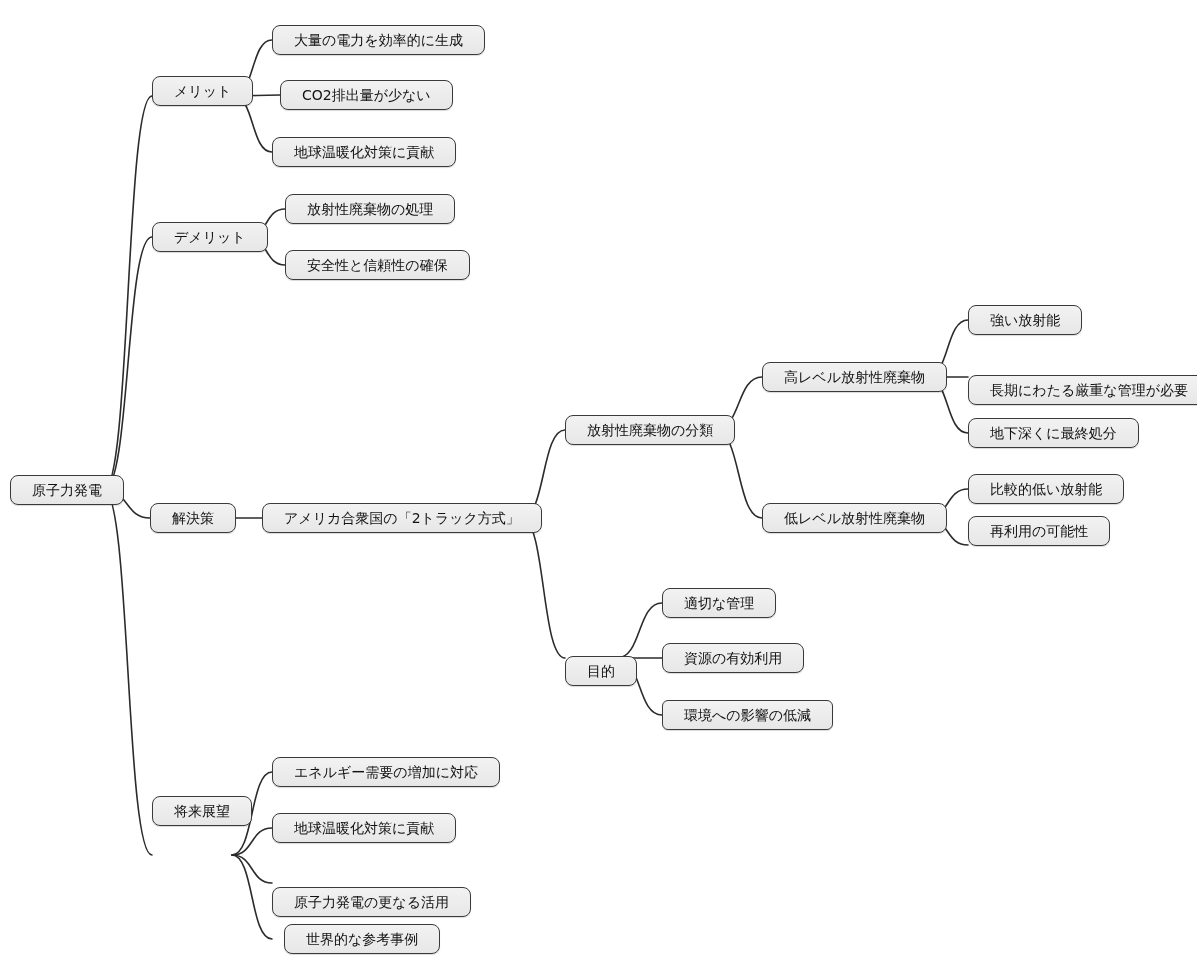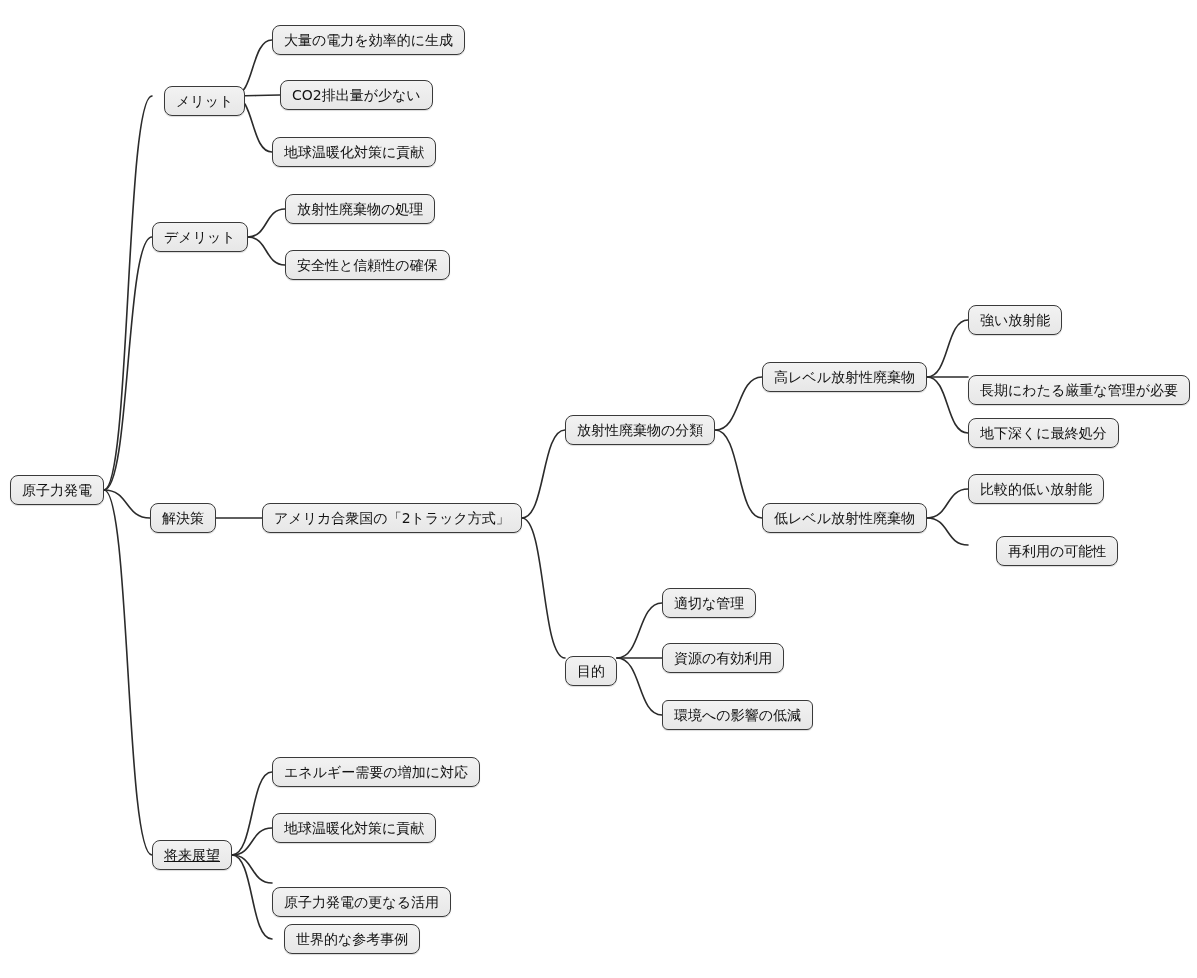--- a/index.html
+++ b/index.html
@@ -28,21 +28,21 @@
     stroke: #2b2b2b;
     stroke-width: 1.6;
     stroke-linecap: round;
   }
   .node {
     position: absolute;
     box-sizing: border-box;
     background: linear-gradient(#f2f2f2, #e7e7e7);
     border: 1px solid #3a3a3a;
     border-radius: 8px;
-    padding: 6px 11px;
+    padding: 6px 21px;
     font-size: 14px;
     line-height: 16px;
     color: #111111;
     white-space: nowrap;
     box-shadow: 0 1px 1px rgba(0,0,0,0.15);
   }
 </style>
 </head>
 <body>
 
@@ -72,43 +72,43 @@
       <path d="M 617 658 C 641.75 658, 637.25 658, 662 658"></path>
       <path d="M 617 658 C 641.75 658, 637.25 715, 662 715"></path>
       <path d="M 232 855 C 254 855, 250 772, 272 772"></path>
       <path d="M 232 855 C 254 855, 250 828, 272 828"></path>
       <path d="M 232 855 C 254 855, 250 883, 272 883"></path>
       <path d="M 232 855 C 254 855, 250 939, 272 939"></path>
     </svg>
 
   <div class="node" style="left:10px; top:475px;">原子力発電</div>
 
-  <div class="node" style="left:152px; top:86px;margin-left:12px;">メリット</div>
+  <div class="node" style="left:152px; top:76px;">メリット</div>
   <div class="node" style="left:272px; top:25px;">大量の電力を効率的に生成</div>
   <div class="node" style="left:280px; top:80px;">CO2排出量が少ない</div>
   <div class="node" style="left:272px; top:137px;">地球温暖化対策に貢献</div>
 
   <div class="node" style="left:152px; top:222px;">デメリット</div>
   <div class="node" style="left:285px; top:194px;">放射性廃棄物の処理</div>
   <div class="node" style="left:285px; top:250px;">安全性と信頼性の確保</div>
 
   <div class="node" style="left:150px; top:503px;">解決策</div>
   <div class="node" style="left:262px; top:503px;">アメリカ合衆国の「2トラック方式」</div>
   <div class="node" style="left:565px; top:415px;">放射性廃棄物の分類</div>
   <div class="node" style="left:762px; top:362px;">高レベル放射性廃棄物</div>
   <div class="node" style="left:968px; top:305px;">強い放射能</div>
   <div class="node" style="left:968px; top:362px;margin-top:13px;">長期にわたる厳重な管理が必要</div>
   <div class="node" style="left:968px; top:418px;">地下深くに最終処分</div>
   <div class="node" style="left:762px; top:503px;">低レベル放射性廃棄物</div>
   <div class="node" style="left:968px; top:474px;">比較的低い放射能</div>
-  <div class="node" style="left:968px; top:536px;margin-left:28px;">再利用の可能性</div>
+  <div class="node" style="left:968px; top:516px;">再利用の可能性</div>
   <div class="node" style="left:565px; top:643px;margin-top:13px;">目的</div>
   <div class="node" style="left:662px; top:588px;">適切な管理</div>
   <div class="node" style="left:662px; top:643px;">資源の有効利用</div>
   <div class="node" style="left:662px; top:700px;border-radius:6px;">環境への影響の低減</div>
 
-  <div class="node" style="left:152px; top:840px;text-decoration:underline;">将来展望</div>
+  <div class="node" style="left:152px; top:796px;">将来展望</div>
   <div class="node" style="left:272px; top:757px;">エネルギー需要の増加に対応</div>
   <div class="node" style="left:272px; top:813px;">地球温暖化対策に貢献</div>
   <div class="node" style="left:272px; top:868px;margin-top:19px;">原子力発電の更なる活用</div>
   <div class="node" style="left:284px; top:924px;">世界的な参考事例</div>
 
 </div>
 
 </body></html>

